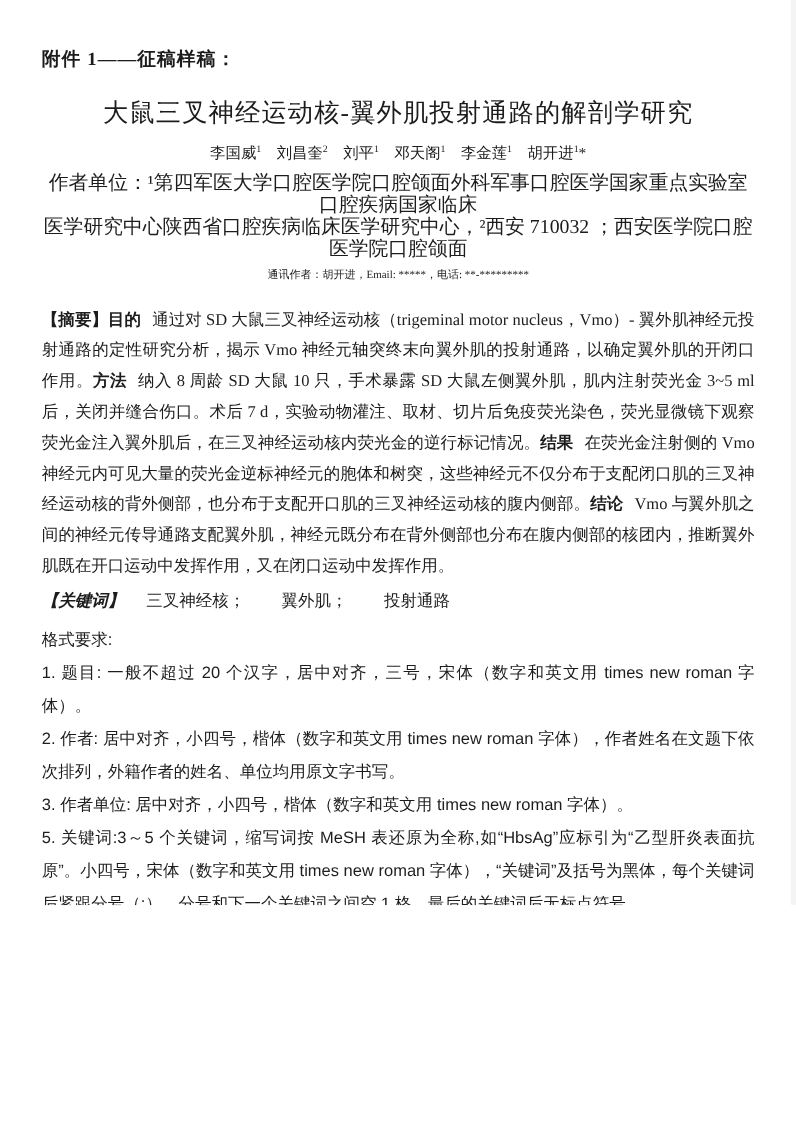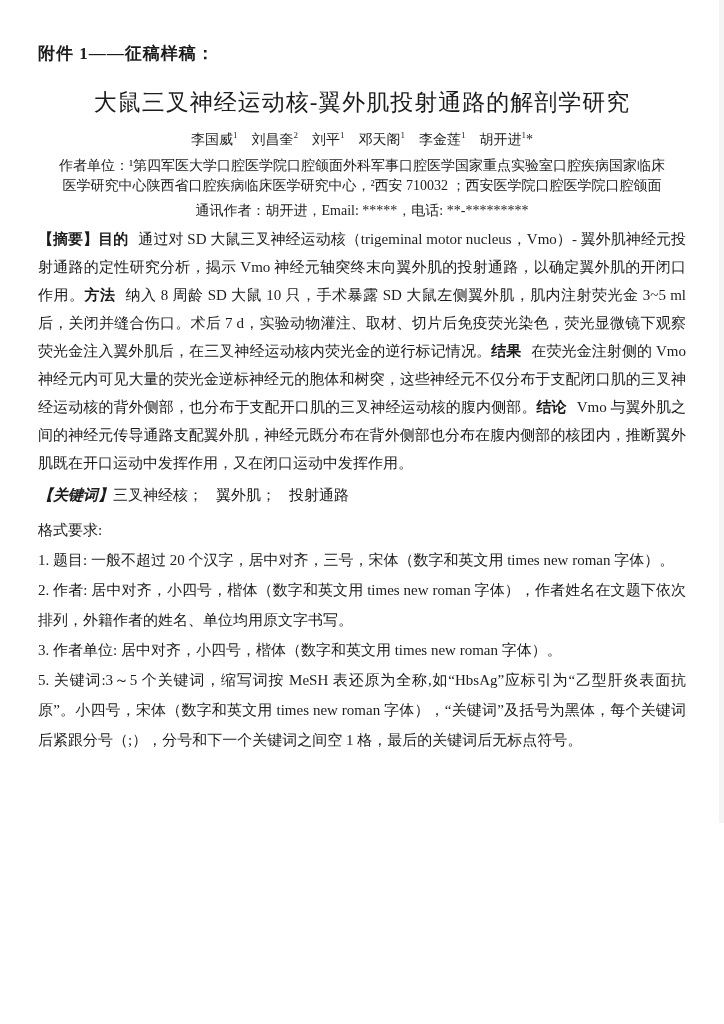--- a/index.html
+++ b/index.html
@@ -14,29 +14,29 @@
     overflow:hidden;
   }
   .edge-strip{position:absolute;top:0;right:0;width:5px;height:100%;background:#f4f4f4;}
   .scan-dot{position:absolute;left:24px;top:918px;width:9px;height:9px;border-radius:50%;background:#ededed;}
   .attachment{font-size:17px;font-weight:bold;letter-spacing:1px;margin:0 0 22px 0;
     font-family:"Liberation Serif","DejaVu Serif",serif;}
   .title{text-align:center;font-size:23px;letter-spacing:1px;margin:0 0 12px 0;}
   .authors{text-align:center;font-size:14px;margin:0 0 7px 0;}
   .authors .author{margin:0 7px;white-space:nowrap;}
   .authors sup{font-size:9px;}
-  .affil{text-align:center;font-size:14px;line-height:20px;margin:0;}
-  .corresponding{text-align:center;font-size:14px;line-height:21px;margin:4px 0 4px 0;}
+  .affil{text-align:center;font-size:18px;line-height:20px;margin:0;}
+  .corresponding{text-align:center;font-size:10px;line-height:21px;margin:4px 0 16px 0;}
   .abstract{font-size:15px;line-height:28px;text-align:justify;margin:0 0 4px 0;}
   .b{font-weight:bold;}
   .abs-head{font-weight:bold;margin-right:10px;}
   .kw-line{font-size:15px;line-height:28px;margin:0 0 6px 0;}
   .kw-label{font-weight:bold;font-family:"Liberation Sans","DejaVu Sans",sans-serif;font-style:italic;}
-  .kw-item{margin-right:13px;}
-  .req{font-family:Liberation Serif, serif;font-size:15px;line-height:30px;}
+  .kw-item{margin-right:13px;margin-left:20px;}
+  .req{font-family:Liberation Sans, sans-serif;font-size:15px;line-height:30px;}
   .req-heading{margin:0;}
   .req-item{margin:0;text-align:justify;}
 </style>
 </head>
 <body>
 
 <div class="page">
   <div class="edge-strip"></div>
   <div class="scan-dot"></div>
 

